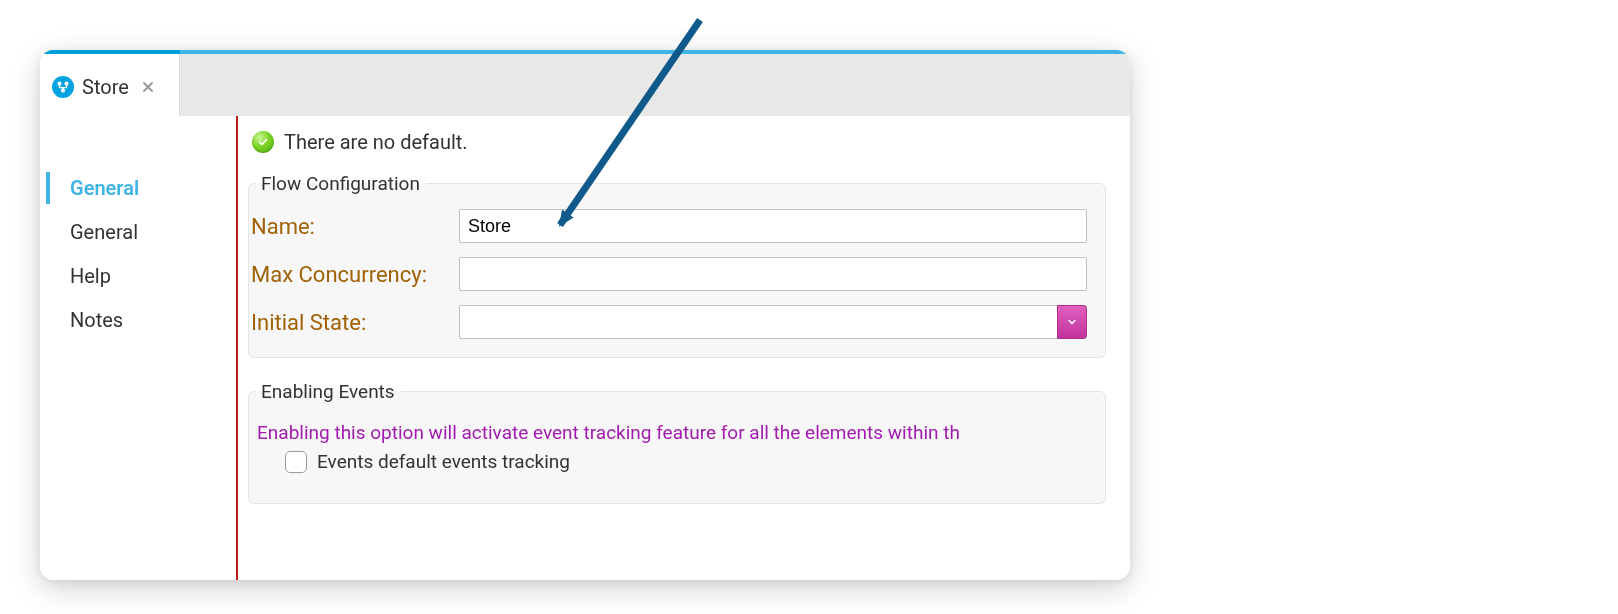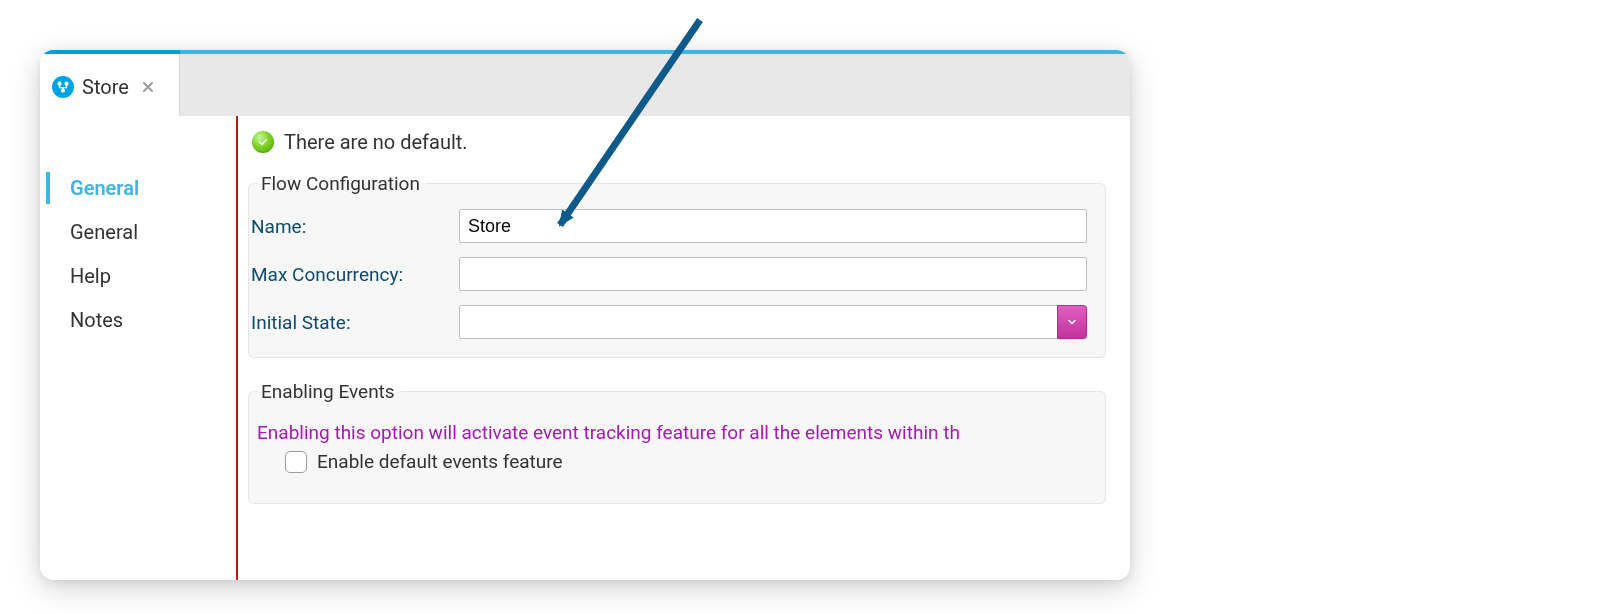--- a/index.html
+++ b/index.html
@@ -150,22 +150,22 @@
 
   .form-row {
     display: flex;
     align-items: center;
     margin-bottom: 14px;
   }
   .form-row:last-child { margin-bottom: 0; }
   .form-label {
     width: 208px;
     flex: none;
-    font-size: 19px;
-    color: #0c4a6e;
+    font-size: 22px;
+    color: #a16207;
   }
   .text-input {
     flex: 1;
     height: 34px;
     border: 1px solid #bfbfbf;
     background: #ffffff;
     font-size: 18px;
     padding: 0 8px;
     border-radius: 2px;
     outline: none;
@@ -302,21 +302,21 @@
             </span>
           </div>
         </div>
       </fieldset>
 
       <fieldset class="group" style="padding-bottom:30px;">
         <legend>Enabling Events</legend>
         <div class="biz-desc">Enabling this option will activate event tracking feature for all the elements within th</div>
         <div class="checkbox-row">
           <span class="cbox"></span>
-          <span class="checkbox-label">Enable default events feature</span>
+          <span class="checkbox-label">Events default events tracking</span>
         </div>
       </fieldset>
 
     </div>
   </div>
 </div>
 
 <svg class="arrow-overlay" viewBox="0 0 1618 614">
   <defs>
     <marker id="ahead" markerWidth="16" markerHeight="14" refX="14" refY="7" orient="auto" markerUnits="userSpaceOnUse">

